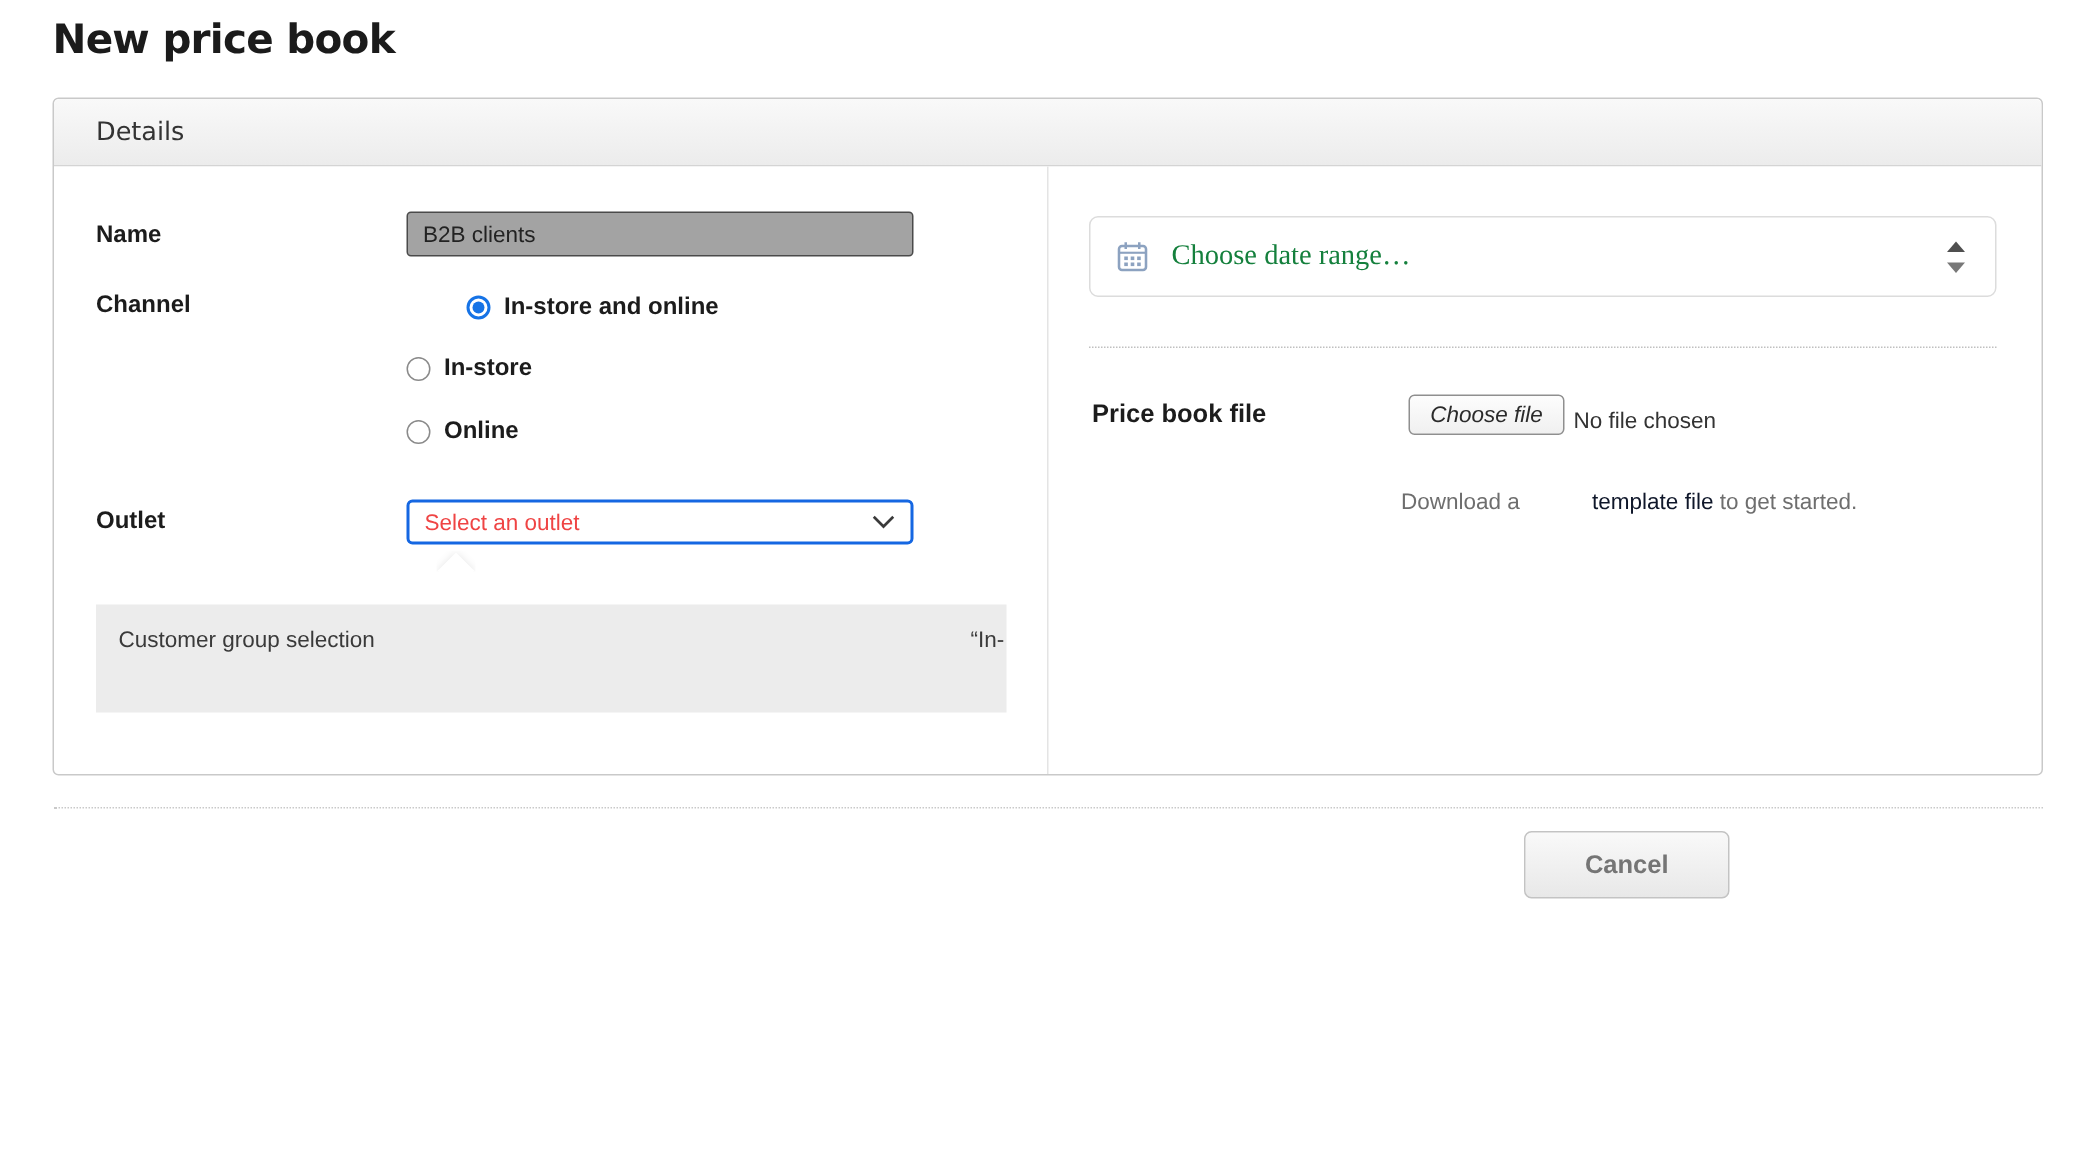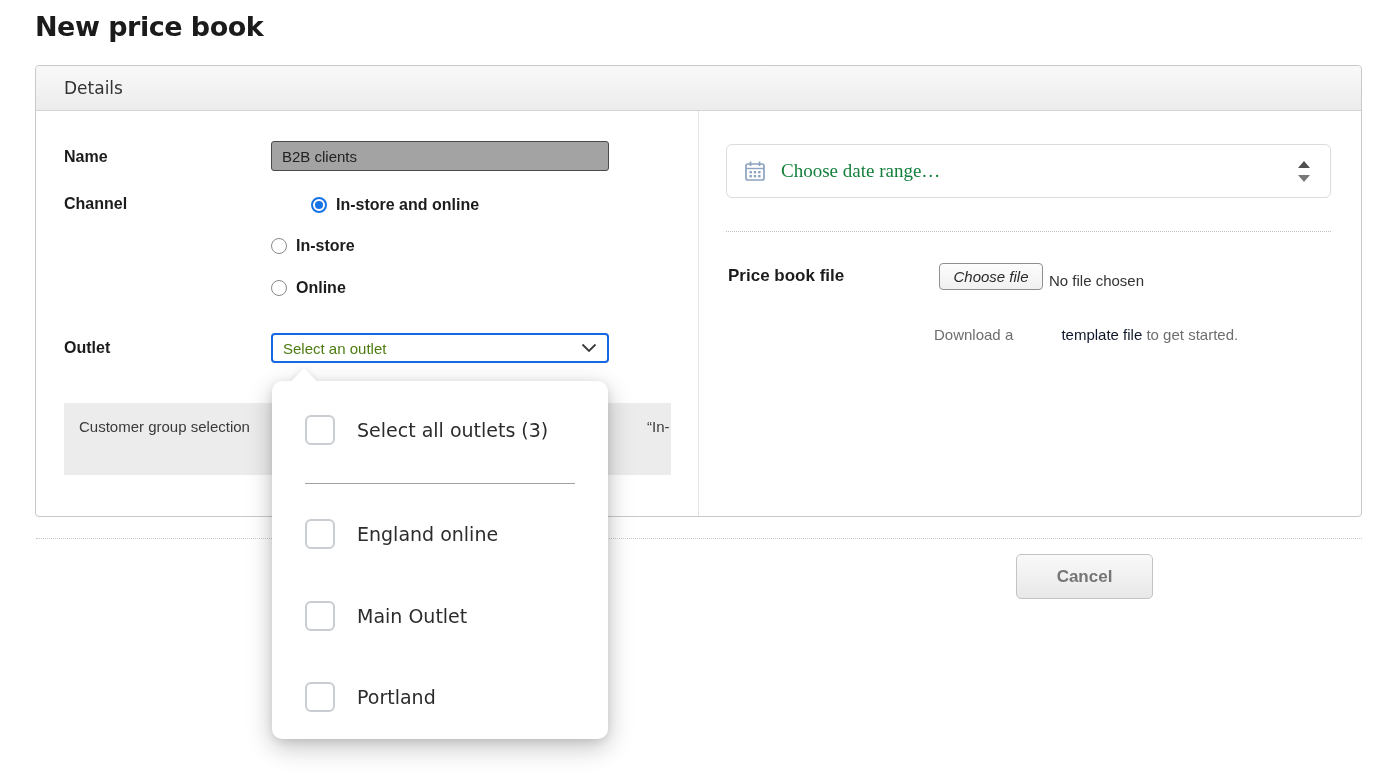--- a/index.html
+++ b/index.html
@@ -28,21 +28,21 @@
   .radio{width:16px;height:16px;border-radius:50%;box-sizing:border-box;background:#fff;
          border:1.5px solid #8a8a8a;flex:0 0 auto;position:relative;}
   .radio.sel{border:2px solid #1673e6;}
   .radio.sel::after{content:"";position:absolute;left:2px;top:2px;width:8px;height:8px;
          border-radius:50%;background:#1673e6;}
   .radio-label{margin-left:9px;font-size:16px;font-weight:bold;color:#1c1c1c;}
 
   .outlet-select{position:absolute;left:235px;top:267px;width:338px;height:30px;
          border:2px solid #1567e2;border-radius:4px;background:#fff;box-sizing:border-box;
          display:flex;align-items:center;padding:0 10px;cursor:pointer;}
-  .outlet-placeholder{font-size:15px;color:#4d7c0f;flex:1;}
+  .outlet-placeholder{font-size:15px;color:#ef4444;flex:1;}
 
   .note-box{position:absolute;left:28px;top:337px;width:607px;height:72px;background:#ececec;}
   .note-lines{position:absolute;left:15px;top:13px;width:200px;font-size:15px;line-height:22px;
          color:#3a3a3a;white-space:nowrap;overflow:hidden;}
   .note-right{position:absolute;left:583px;top:13px;font-size:15px;line-height:22px;color:#3a3a3a;white-space:nowrap;}
 
   
   .date-range{position:absolute;left:690px;top:78px;width:605px;height:54px;
          border:1px solid #dcdcdc;border-radius:6px;background:#fff;box-sizing:border-box;
          display:flex;align-items:center;cursor:pointer;}
@@ -162,33 +162,14 @@
       <span>Download a </span><span class="link">template file</span><span> to get started.</span>
     </div>
   </div>
 
   <div class="dotted-full"></div>
   <div class="btn btn-cancel">Cancel</div>
 
   <div class="dd-caret-clip">
       <div class="dd-caret"></div>
     </div>
-  <div class="dropdown">
-    <div class="dd-item" style="top:34px;">
-      <span class="dd-checkbox"></span>
-      <span class="dd-label">Select all outlets (3)</span>
-    </div>
-    <div class="dd-divider"></div>
-    <div class="dd-item" style="top:138px;">
-      <span class="dd-checkbox"></span>
-      <span class="dd-label">England online</span>
-    </div>
-    <div class="dd-item" style="top:220px;">
-      <span class="dd-checkbox"></span>
-      <span class="dd-label">Main Outlet</span>
-    </div>
-    <div class="dd-item" style="top:301px;">
-      <span class="dd-checkbox"></span>
-      <span class="dd-label">Portland</span>
-    </div>
-  </div>
 
 </div>
 
 </body></html>

